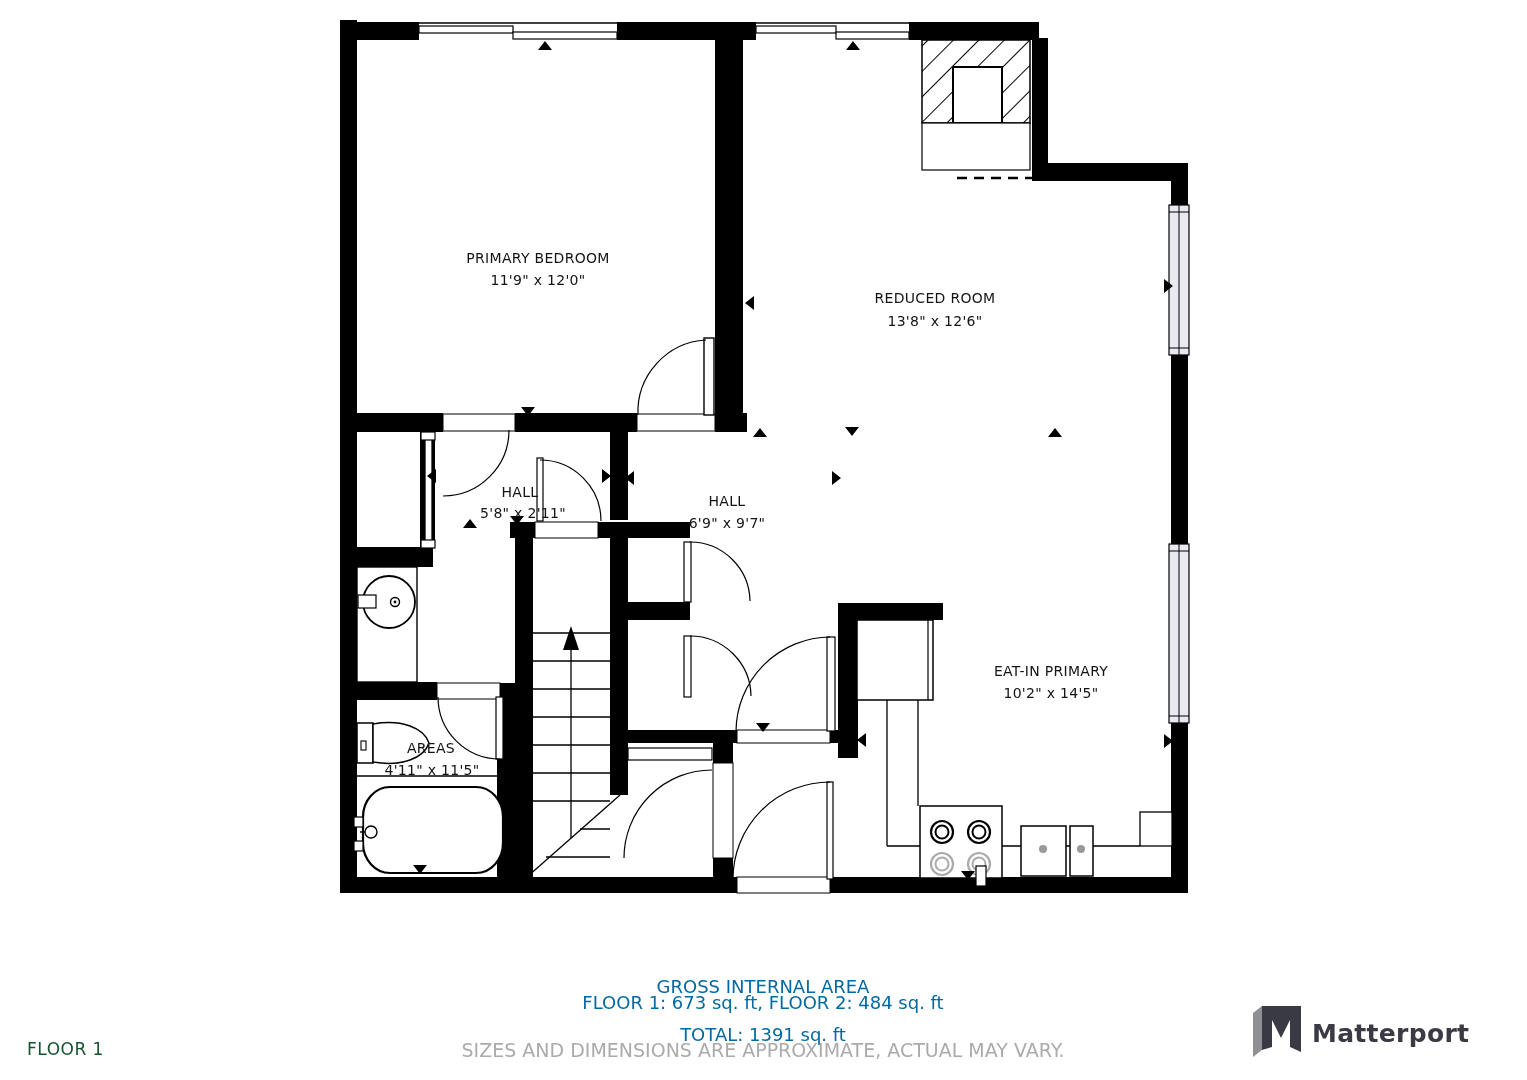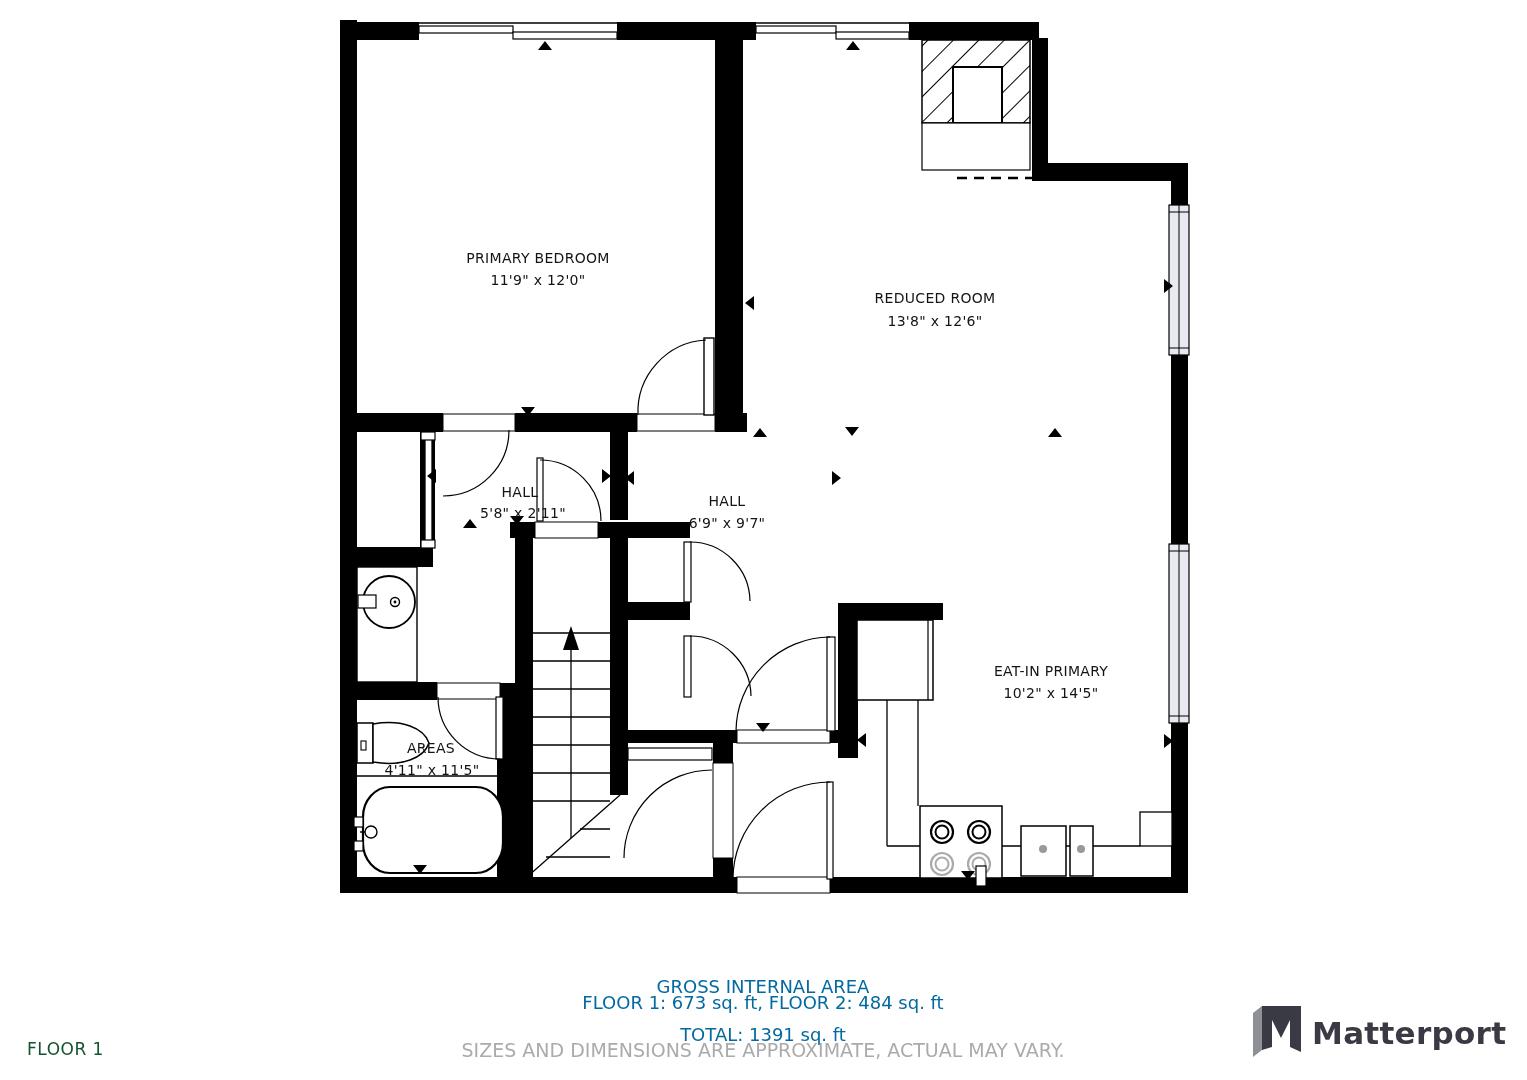--- a/index.html
+++ b/index.html
@@ -7,21 +7,21 @@
          font-family:"DejaVu Sans", sans-serif;}
   .plan-svg{position:absolute;left:0;top:0;}
   .room-label{position:absolute;transform:translate(-50%,-50%);text-align:left;
               font-size:14px;color:#141414;white-space:nowrap;letter-spacing:.3px;margin-top:36px;}
   .footer-line{position:absolute;left:763px;transform:translate(-50%,-50%);
                font-size:18px;color:#0369a1;white-space:nowrap;}
   .footer-line.muted{font-size:19px;color:#ababab;}
   .floor-label{position:absolute;left:27px;top:1049px;transform:translateY(-50%);
                font-size:17px;color:#14532d;letter-spacing:.5px;}
   .brand{position:absolute;left:1312px;top:1033px;transform:translateY(-50%);
-         font-size:31px;font-weight:700;color:#3a3a44;letter-spacing:.3px;}
+         font-size:25px;font-weight:700;color:#3a3a44;letter-spacing:.3px;}
   .brand-icon{position:absolute;left:1251px;top:1004px;}
 </style>
 </head>
 <body>
 
 <div class="stage">
 
   <svg class="plan-svg" width="1527" height="1080" viewBox="0 0 1527 1080">
     <defs>
       <pattern id="hatch" width="18" height="18" patternUnits="userSpaceOnUse" patternTransform="rotate(45)">

